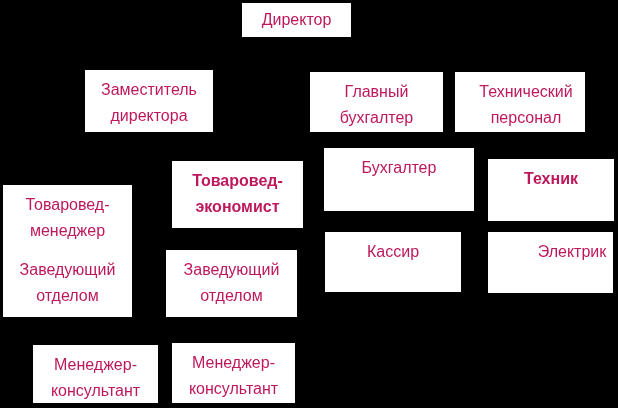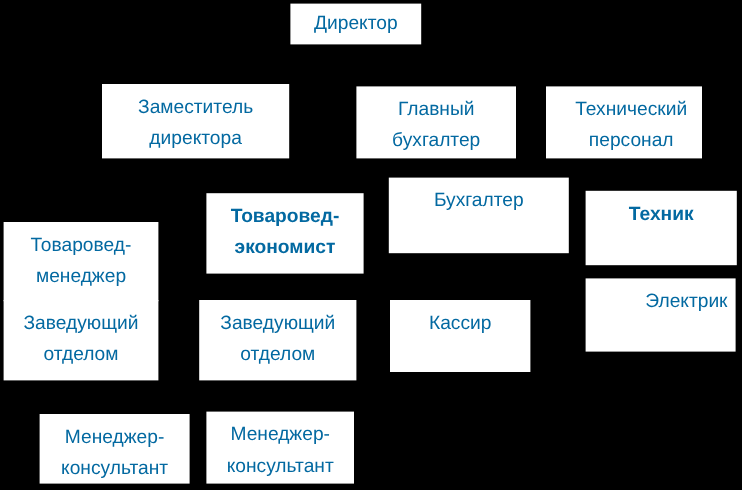--- a/index.html
+++ b/index.html
@@ -10,43 +10,43 @@
     width: 618px;
     height: 408px;
     background: #000000;
     position: relative;
     overflow: hidden;
     font-family: "Liberation Sans", sans-serif;
   }
   .org-box {
     position: absolute;
     background: #ffffff;
-    color: #0369a1;
+    color: #be185d;
     text-align: center;
     font-size: 16px;
     line-height: 26px;
     padding-top: 7px;
     box-sizing: border-box;
   }
   .org-box.small-pad {
     padding-top: 4px;
   }
 </style>
 </head>
 <body>
 
 <div class="org-box small-pad" style="left:242px; top:3px;  width:109px; height:34px;">
   <span>Директор</span>
 </div>
 
-<div class="org-box" style="left:85px;  top:70px; width:156px; height:62px;">
+<div class="org-box" style="left:85px;  top:70px; width:128px; height:62px;">
   <span>Заместитель директора</span>
 </div>
 
-<div class="org-box" style="left:297px; top:72px; width:133px; height:60px;">
+<div class="org-box" style="left:310px; top:72px; width:133px; height:60px;">
   <span>Главный бухгалтер</span>
 </div>
 
 <div class="org-box" style="left:455px; top:72px; width:130px; height:60px;padding-left:12px;">
   <span>Технический персонал</span>
 </div>
 
 <div class="org-box" style="left:3px;   top:161px; width:129px; height:66px;margin-top:24px;">
   <span>Товаровед-менеджер</span>
 </div>
@@ -64,21 +64,21 @@
 </div>
 
 <div class="org-box" style="left:3px;   top:250px; width:129px; height:67px;">
   <span>Заведующий отделом</span>
 </div>
 
 <div class="org-box" style="left:166px; top:250px; width:131px; height:67px;">
   <span>Заведующий отделом</span>
 </div>
 
-<div class="org-box" style="left:325px; top:232px; width:117px; height:60px;margin-top:18px;">
+<div class="org-box" style="left:325px; top:232px; width:136px; height:60px;">
   <span>Кассир</span>
 </div>
 
 <div class="org-box" style="left:488px; top:232px; width:125px; height:61px;padding-left:43px;">
   <span>Электрик</span>
 </div>
 
 <div class="org-box" style="left:33px;  top:345px; width:125px; height:58px;">
   <span>Менеджер-консультант</span>
 </div>

